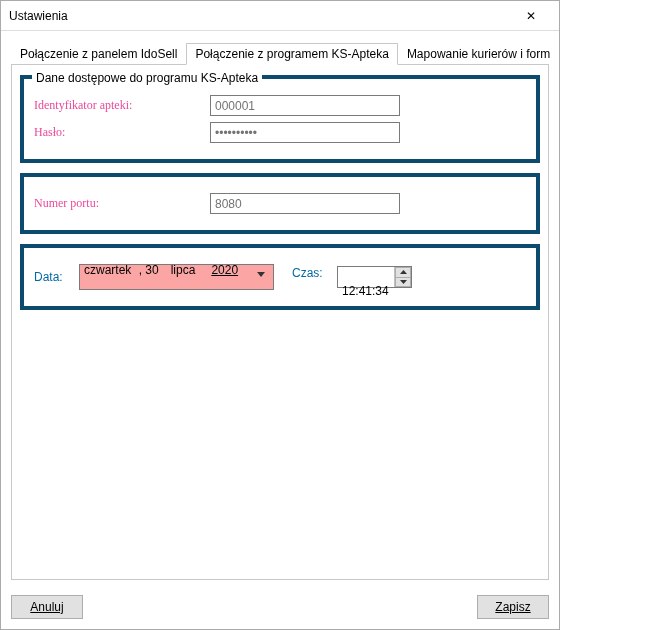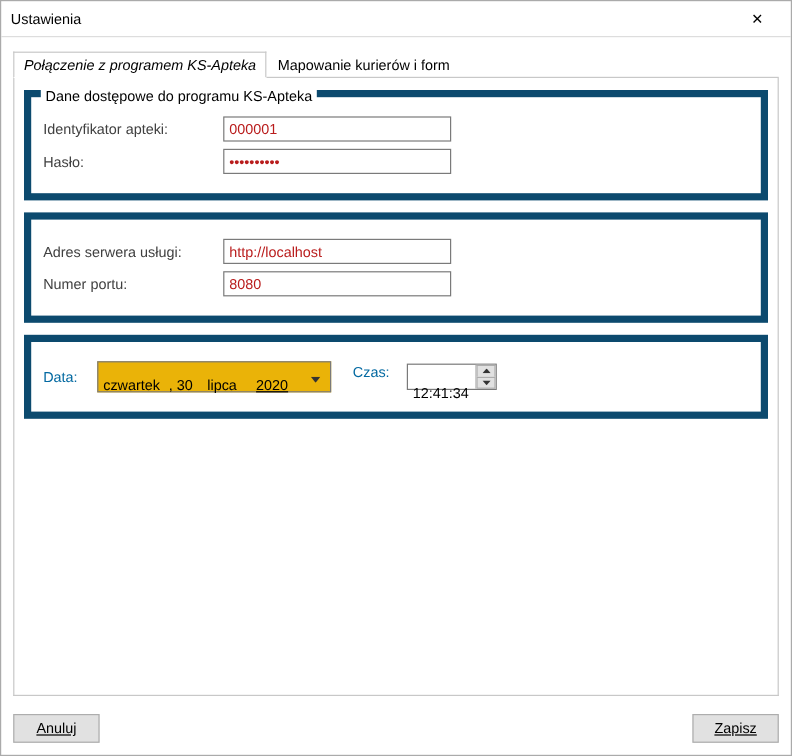--- a/index.html
+++ b/index.html
@@ -1,32 +1,32 @@
 <!DOCTYPE html>
 <html><head>
 <meta charset="utf-8">
 <style>
   * { box-sizing: border-box; font-family: "Segoe UI", Tahoma, sans-serif; font-size: 12px; }
   body { margin: 0; background: #fff; }
-  .window { width: 660px; height: 630px; border: 1px solid #aaa; position: relative; background: #fff; }
+  .window { width: 560px; height: 630px; border: 1px solid #aaa; position: relative; background: #fff; }
   .titlebar { height: 30px; display: flex; align-items: center; padding: 0 8px; border-bottom: 1px solid #ddd; }
   .titlebar .title { flex: 1; color: #000; }
   .titlebar .close { width: 40px; height: 30px; display: flex; align-items: center; justify-content: center; font-size: 14px; cursor: default; }
   .content { padding: 12px 10px 10px 10px; }
   .tabstrip { display: flex; align-items: stretch; height: 22px; position: relative; border-bottom: 1px solid #c8c8c8; }
   .tab { padding: 3px 8px 0 8px; border: 1px solid transparent; border-bottom: none; color: #000; white-space: nowrap; cursor: default; }
-  .tab.active { border: 1px solid #c8c8c8; border-bottom: 1px solid #fff; background: #fff; position: relative; top: 0px; margin-bottom: -1px; font-style: italic; }
+  .tab.active { border: 1px solid #c8c8c8; border-bottom: 1px solid #fff; background: #fff; position: relative; top: 0px; margin-bottom: -1px; }
   .panel { border: 1px solid #c8c8c8; border-top: none; padding: 10px 8px; height: 515px; }
-  .groupbox { border: 6px solid #0c4a6e; margin: 0 0 10px 0; padding: 10px 10px 10px 10px; position: relative; }
+  .groupbox { border: 4px solid #0c4a6e; margin: 0 0 10px 0; padding: 10px 10px 10px 10px; position: relative; }
   .groupbox .legend { position: absolute; top: -8px; left: 8px; background: #fff; padding: 0 4px; color: #000; }
   .row { display: flex; align-items: center; margin: 6px 0; }
-  .lbl { width: 150px; color: #404040; }
+  .lbl { width: 150px; color: #ec4899; font-family: Liberation Serif, serif; }
   .lbl-short { width: 45px; color: #0369a1; }
-  input.text { width: 190px; height: 21px; border: 1px solid #7a7a7a; padding: 1px 4px; background: #fff; color: #b91c1c; }
-  .datepick { width: 195px; height: 22px; border: 1px solid #7a7a7a; display: flex; align-items: flex-start; padding: 12px 4px; background: #eab308; gap: 4px; }
+  input.text { width: 190px; height: 21px; border: 1px solid #7a7a7a; padding: 1px 4px; background: #fff; color: #737373; margin-left: 26px; }
+  .datepick { width: 195px; height: 22px; border: 1px solid #7a7a7a; display: flex; align-items: flex-end; padding: 12px 4px; background: #fca5a5; gap: 4px; }
   .datepick span { white-space: pre; }
   .datepick .dd-arrow { margin-left: auto; width: 16px; display:flex; justify-content:center; }
   .timewrap { display: flex; margin-left: 18px; }
   .timepick { width: 75px; height: 22px; border: 1px solid #7a7a7a; display: flex; align-items: center; background: #fff; }
   .timepick .tval { flex: 1; padding: 0 4px; margin-top: 28px; }
   .spinner { width: 17px; height: 20px; border-left: 1px solid #c0c0c0; display: flex; flex-direction: column; }
   .spinner .sbtn { flex: 1; background: #e1e1e1; border: 1px solid #adadad; display:flex; align-items:center; justify-content:center; }
   .spinner .sbtn:first-child { border-bottom: none; }
   .spinner svg { width: 7px; height: 4px; }
   .footer { position: absolute; left: 10px; right: 10px; bottom: 10px; display: flex; }
@@ -38,43 +38,40 @@
 <div class="window">
   <div class="titlebar">
     <span class="title">Ustawienia</span>
     <div class="close">
       <span>✕</span>
     </div>
   </div>
 
   <div class="content">
     <div class="tabstrip">
+      <div class="tab"><span>Połączenie z panelem IdoSell</span></div>
       <div class="tab active"><span>Połączenie z programem KS-Apteka</span></div>
       <div class="tab"><span>Mapowanie kurierów i form</span></div>
 
     </div>
 
     <div class="panel">
       <div class="groupbox">
         <span class="legend">Dane dostępowe do programu KS-Apteka</span>
         <div class="row">
           <span class="lbl">Identyfikator apteki:</span>
           <input type="text" class="text" value="000001" style="">
         </div>
         <div class="row">
           <span class="lbl">Hasło:</span>
           <input type="text" class="text" value="••••••••••" style="">
         </div>
       </div>
 
       <div class="groupbox">
-        <div class="row">
-          <span class="lbl">Adres serwera usługi:</span>
-          <input type="text" class="text" value="http://localhost" style="">
-        </div>
         <div class="row">
           <span class="lbl">Numer portu:</span>
           <input type="text" class="text" value="8080" style="">
         </div>
       </div>
 
       <div class="groupbox">
         <div class="row">
           <span class="lbl-short">Data:</span>
           <div class="datepick">

